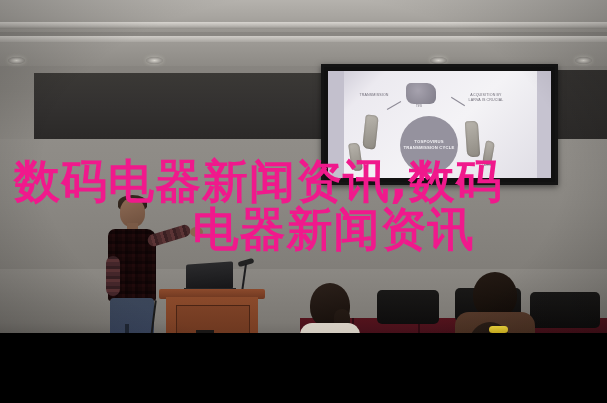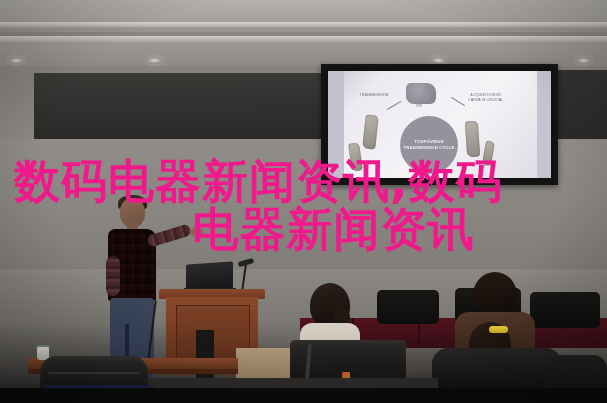--- a/index.html
+++ b/index.html
@@ -1,17 +1,17 @@
 <!DOCTYPE html>
 <html><head>
 <meta charset="utf-8">
 <style>
   html,body{margin:0;padding:0;background:#000;}
   #stage{
-    position:relative;width:607px;height:403px;overflow:hidden;
+    position:relative;width:607px;height:333px;overflow:hidden;
     font-family:"Liberation Sans", sans-serif;
     background:#6f6c68;
   }
   
   .wall{position:absolute;left:0;top:0;width:607px;height:403px;
     background:linear-gradient(180deg,#8b8884 0%,#86837e 22%,#918e89 45%,#8c8984 66%,#7c7974 80%,#4a4744 92%,#1b1a19 100%);}
   .ceiling{position:absolute;left:0;top:0;width:607px;height:32px;
     background:linear-gradient(180deg,#b5b2ad 0%,#a7a49f 55%,#97948f 100%);}
   .molding1{position:absolute;left:0;top:22px;width:607px;height:7px;
     background:linear-gradient(180deg,#d8d5d0,#b6b3ae 60%,#8f8c87);}

